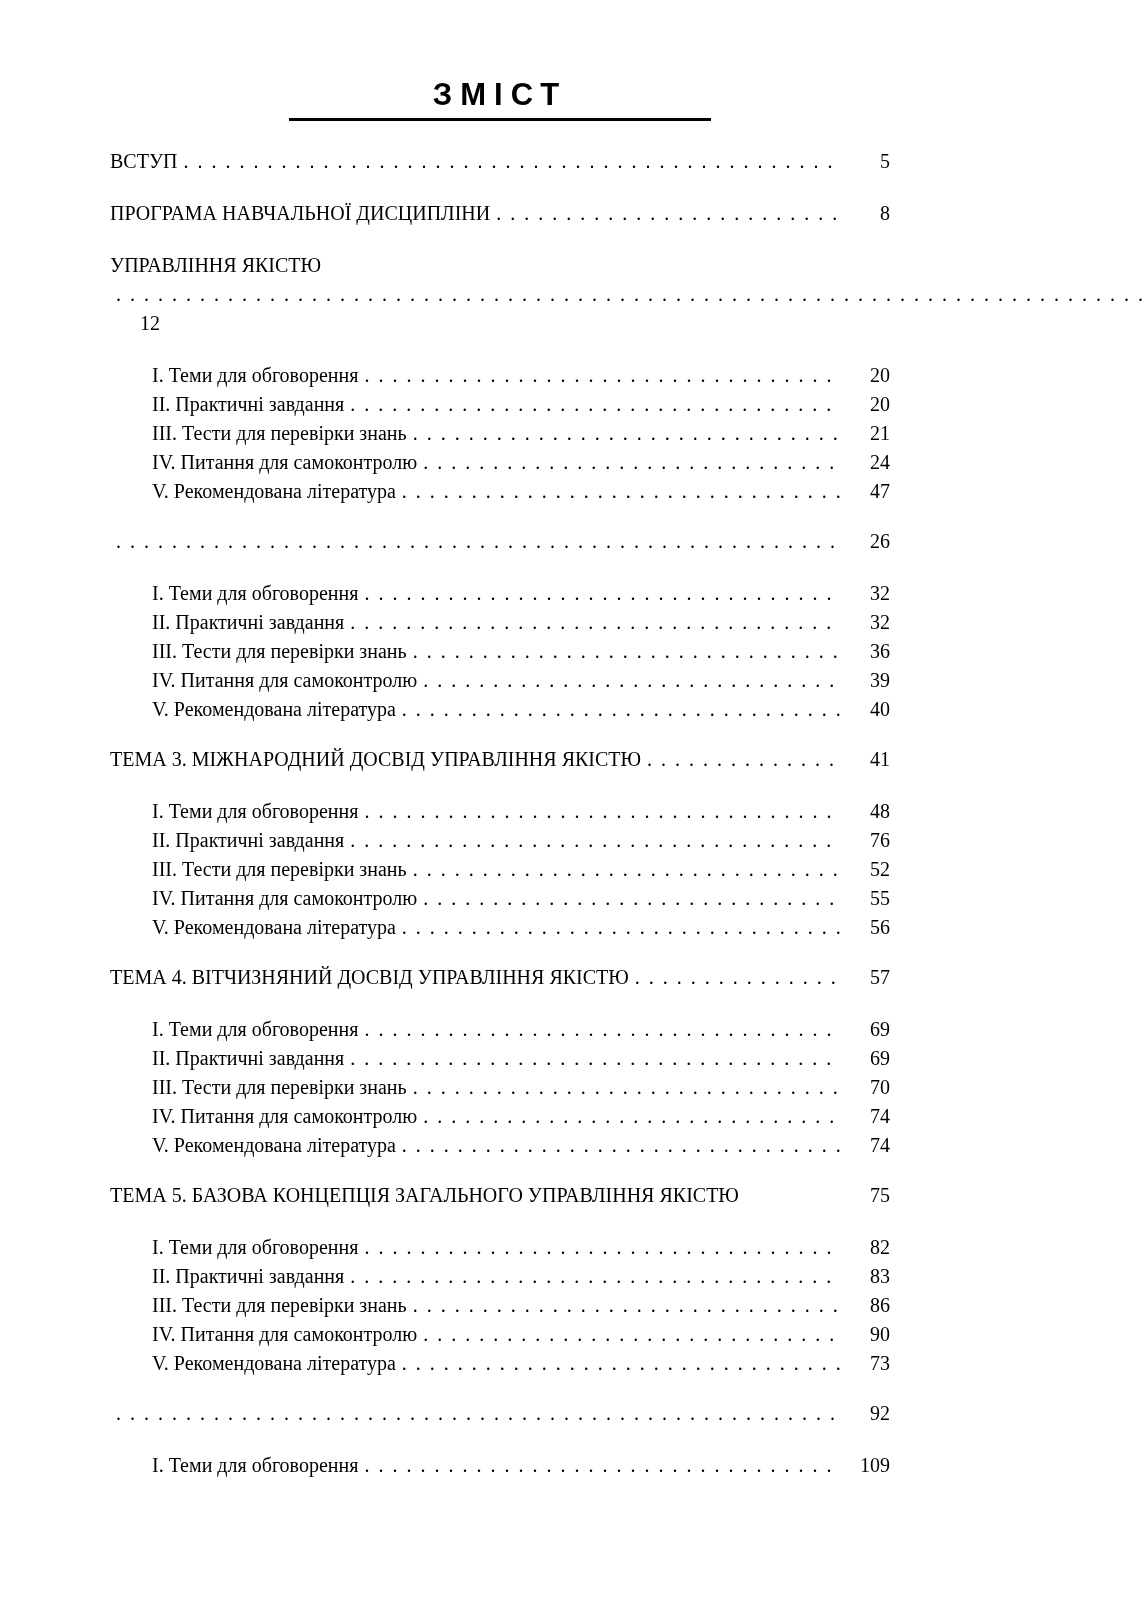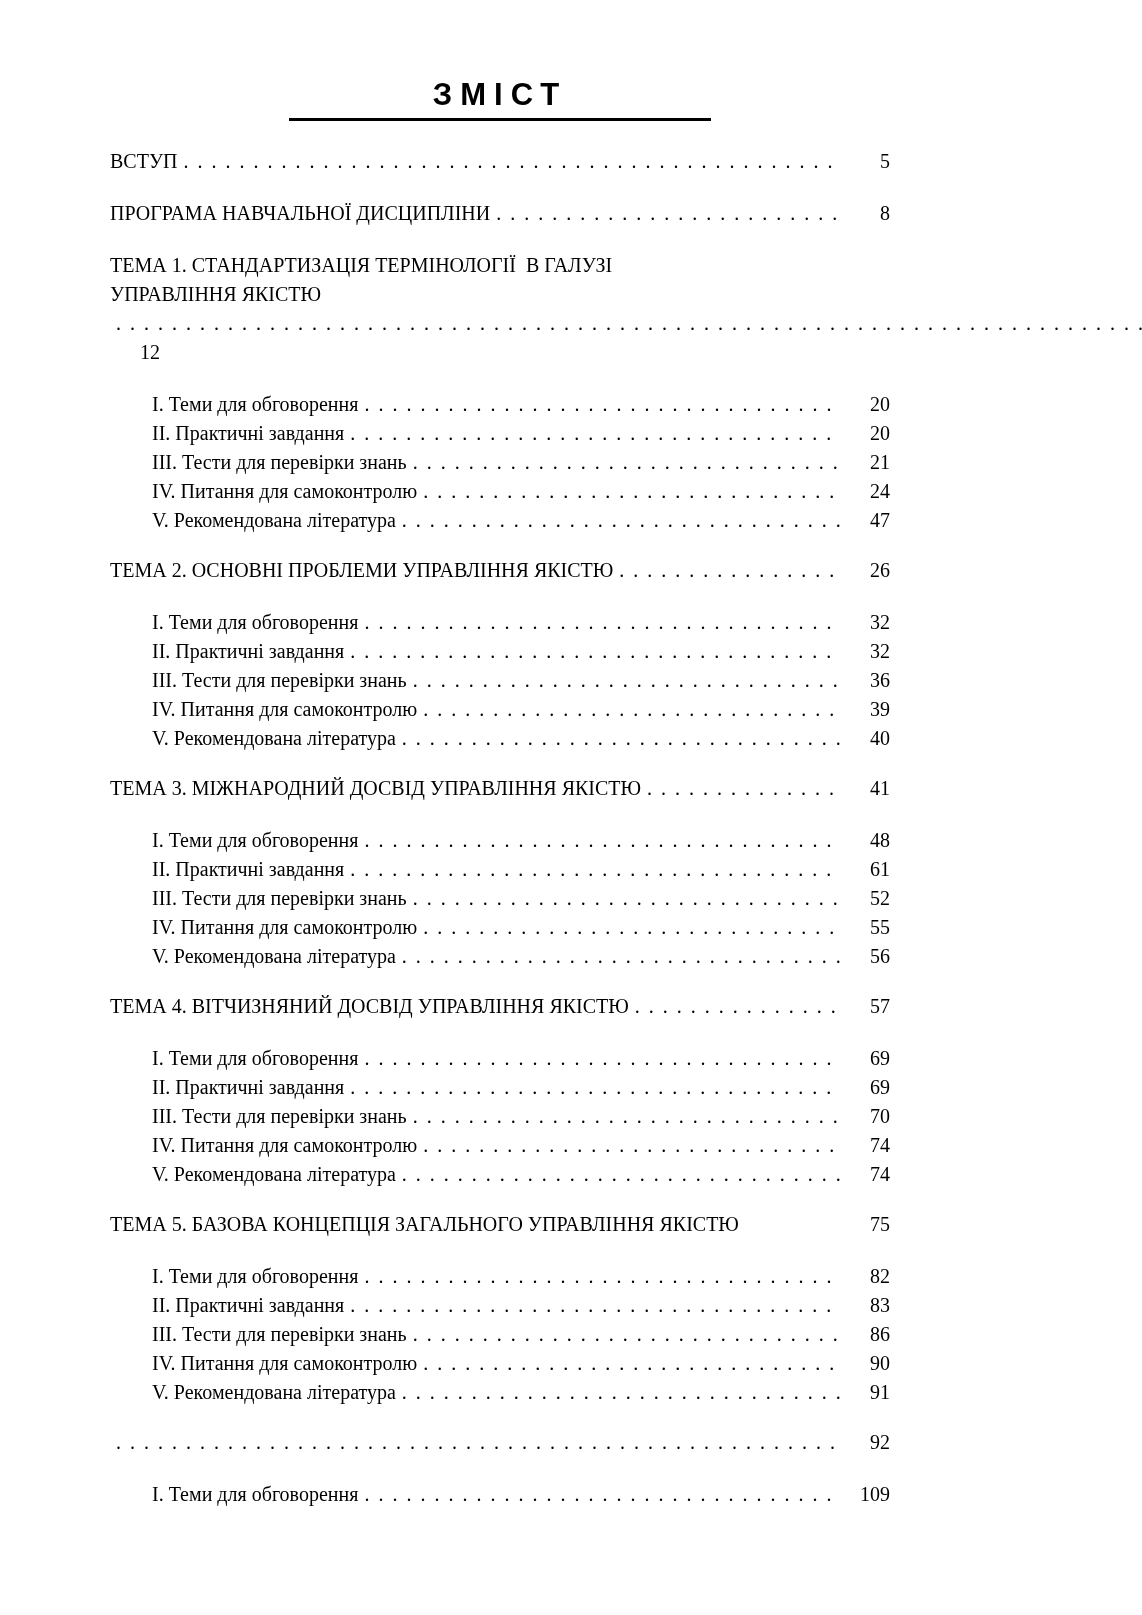--- a/index.html
+++ b/index.html
@@ -91,23 +91,20 @@
       <div class="row top">
         <span class="label">ВСТУП</span>
         <span class="leader">. . . . . . . . . . . . . . . . . . . . . . . . . . . . . . . . . . . . . . . . . . . . . . . . . . . . . . . . . . . . . . . . . . . . . . . . . . . . . . . . . . . . . . . . . . . . . . . . . . . . . . . . . . . . . . . . . . . . . . . . </span>
         <span class="page-num">5</span>
       </div>
       <div class="row top">
         <span class="label">ПРОГРАМА НАВЧАЛЬНОЇ ДИСЦИПЛІНИ</span>
         <span class="leader">. . . . . . . . . . . . . . . . . . . . . . . . . . . . . . . . . . . . . . . . . . . . . . . . . . . . . . . . . . . . . . . . . . . . . . . . . . . . . . . . . . . . . . . . . . . . . . . . . . . . . . . . . . . . . . . . . . . . . . . . </span>
         <span class="page-num">8</span>
       </div>
-      <div class="row top wrap-first">
-        <span class="label">ТЕМА 1. СТАНДАРТИЗАЦІЯ ТЕРМІНОЛОГІЇ  В ГАЛУЗІ</span>
-      </div>
       <div class="row top wrap-last">
         <span class="label">УПРАВЛІННЯ ЯКІСТЮ</span>
         <span class="leader">. . . . . . . . . . . . . . . . . . . . . . . . . . . . . . . . . . . . . . . . . . . . . . . . . . . . . . . . . . . . . . . . . . . . . . . . . . . . . . . . . . . . . . . . . . . . . . . . . . . . . . . . . . . . . . . . . . . . . . . . </span>
         <span class="page-num">12</span>
       </div>
       <div class="row sub">
         <span class="label">I. Теми для обговорення</span>
         <span class="leader">. . . . . . . . . . . . . . . . . . . . . . . . . . . . . . . . . . . . . . . . . . . . . . . . . . . . . . . . . . . . . . . . . . . . . . . . . . . . . . . . . . . . . . . . . . . . . . . . . . . . . . . . . . . . . . . . . . . . . . . . </span>
         <span class="page-num">20</span>
       </div>
@@ -125,21 +122,20 @@
         <span class="label">IV. Питання для самоконтролю</span>
         <span class="leader">. . . . . . . . . . . . . . . . . . . . . . . . . . . . . . . . . . . . . . . . . . . . . . . . . . . . . . . . . . . . . . . . . . . . . . . . . . . . . . . . . . . . . . . . . . . . . . . . . . . . . . . . . . . . . . . . . . . . . . . . </span>
         <span class="page-num">24</span>
       </div>
       <div class="row sub">
         <span class="label">V. Рекомендована література</span>
         <span class="leader">. . . . . . . . . . . . . . . . . . . . . . . . . . . . . . . . . . . . . . . . . . . . . . . . . . . . . . . . . . . . . . . . . . . . . . . . . . . . . . . . . . . . . . . . . . . . . . . . . . . . . . . . . . . . . . . . . . . . . . . . </span>
         <span class="page-num">47</span>
       </div>
       <div class="row top">
-        <span class="label">ТЕМА 2. ОСНОВНІ ПРОБЛЕМИ УПРАВЛІННЯ ЯКІСТЮ</span>
         <span class="leader">. . . . . . . . . . . . . . . . . . . . . . . . . . . . . . . . . . . . . . . . . . . . . . . . . . . . . . . . . . . . . . . . . . . . . . . . . . . . . . . . . . . . . . . . . . . . . . . . . . . . . . . . . . . . . . . . . . . . . . . . </span>
         <span class="page-num">26</span>
       </div>
       <div class="row sub">
         <span class="label">I. Теми для обговорення</span>
         <span class="leader">. . . . . . . . . . . . . . . . . . . . . . . . . . . . . . . . . . . . . . . . . . . . . . . . . . . . . . . . . . . . . . . . . . . . . . . . . . . . . . . . . . . . . . . . . . . . . . . . . . . . . . . . . . . . . . . . . . . . . . . . </span>
         <span class="page-num">32</span>
       </div>
       <div class="row sub">
         <span class="label">II. Практичні завдання</span>
@@ -167,21 +163,21 @@
         <span class="page-num">41</span>
       </div>
       <div class="row sub">
         <span class="label">I. Теми для обговорення</span>
         <span class="leader">. . . . . . . . . . . . . . . . . . . . . . . . . . . . . . . . . . . . . . . . . . . . . . . . . . . . . . . . . . . . . . . . . . . . . . . . . . . . . . . . . . . . . . . . . . . . . . . . . . . . . . . . . . . . . . . . . . . . . . . . </span>
         <span class="page-num">48</span>
       </div>
       <div class="row sub">
         <span class="label">II. Практичні завдання</span>
         <span class="leader">. . . . . . . . . . . . . . . . . . . . . . . . . . . . . . . . . . . . . . . . . . . . . . . . . . . . . . . . . . . . . . . . . . . . . . . . . . . . . . . . . . . . . . . . . . . . . . . . . . . . . . . . . . . . . . . . . . . . . . . . </span>
-        <span class="page-num">61</span>
+        <span class="page-num">76</span>
       </div>
       <div class="row sub">
         <span class="label">III. Тести для перевірки знань</span>
         <span class="leader">. . . . . . . . . . . . . . . . . . . . . . . . . . . . . . . . . . . . . . . . . . . . . . . . . . . . . . . . . . . . . . . . . . . . . . . . . . . . . . . . . . . . . . . . . . . . . . . . . . . . . . . . . . . . . . . . . . . . . . . . </span>
         <span class="page-num">52</span>
       </div>
       <div class="row sub">
         <span class="label">IV. Питання для самоконтролю</span>
         <span class="leader">. . . . . . . . . . . . . . . . . . . . . . . . . . . . . . . . . . . . . . . . . . . . . . . . . . . . . . . . . . . . . . . . . . . . . . . . . . . . . . . . . . . . . . . . . . . . . . . . . . . . . . . . . . . . . . . . . . . . . . . . </span>
         <span class="page-num">55</span>
@@ -242,21 +238,21 @@
         <span class="page-num">86</span>
       </div>
       <div class="row sub">
         <span class="label">IV. Питання для самоконтролю</span>
         <span class="leader">. . . . . . . . . . . . . . . . . . . . . . . . . . . . . . . . . . . . . . . . . . . . . . . . . . . . . . . . . . . . . . . . . . . . . . . . . . . . . . . . . . . . . . . . . . . . . . . . . . . . . . . . . . . . . . . . . . . . . . . . </span>
         <span class="page-num">90</span>
       </div>
       <div class="row sub">
         <span class="label">V. Рекомендована література</span>
         <span class="leader">. . . . . . . . . . . . . . . . . . . . . . . . . . . . . . . . . . . . . . . . . . . . . . . . . . . . . . . . . . . . . . . . . . . . . . . . . . . . . . . . . . . . . . . . . . . . . . . . . . . . . . . . . . . . . . . . . . . . . . . . </span>
-        <span class="page-num">91</span>
+        <span class="page-num">73</span>
       </div>
       <div class="row top">
         <span class="leader">. . . . . . . . . . . . . . . . . . . . . . . . . . . . . . . . . . . . . . . . . . . . . . . . . . . . . . . . . . . . . . . . . . . . . . . . . . . . . . . . . . . . . . . . . . . . . . . . . . . . . . . . . . . . . . . . . . . . . . . . </span>
         <span class="page-num">92</span>
       </div>
       <div class="row sub">
         <span class="label">I. Теми для обговорення</span>
         <span class="leader">. . . . . . . . . . . . . . . . . . . . . . . . . . . . . . . . . . . . . . . . . . . . . . . . . . . . . . . . . . . . . . . . . . . . . . . . . . . . . . . . . . . . . . . . . . . . . . . . . . . . . . . . . . . . . . . . . . . . . . . . </span>
         <span class="page-num">109</span>
       </div>

